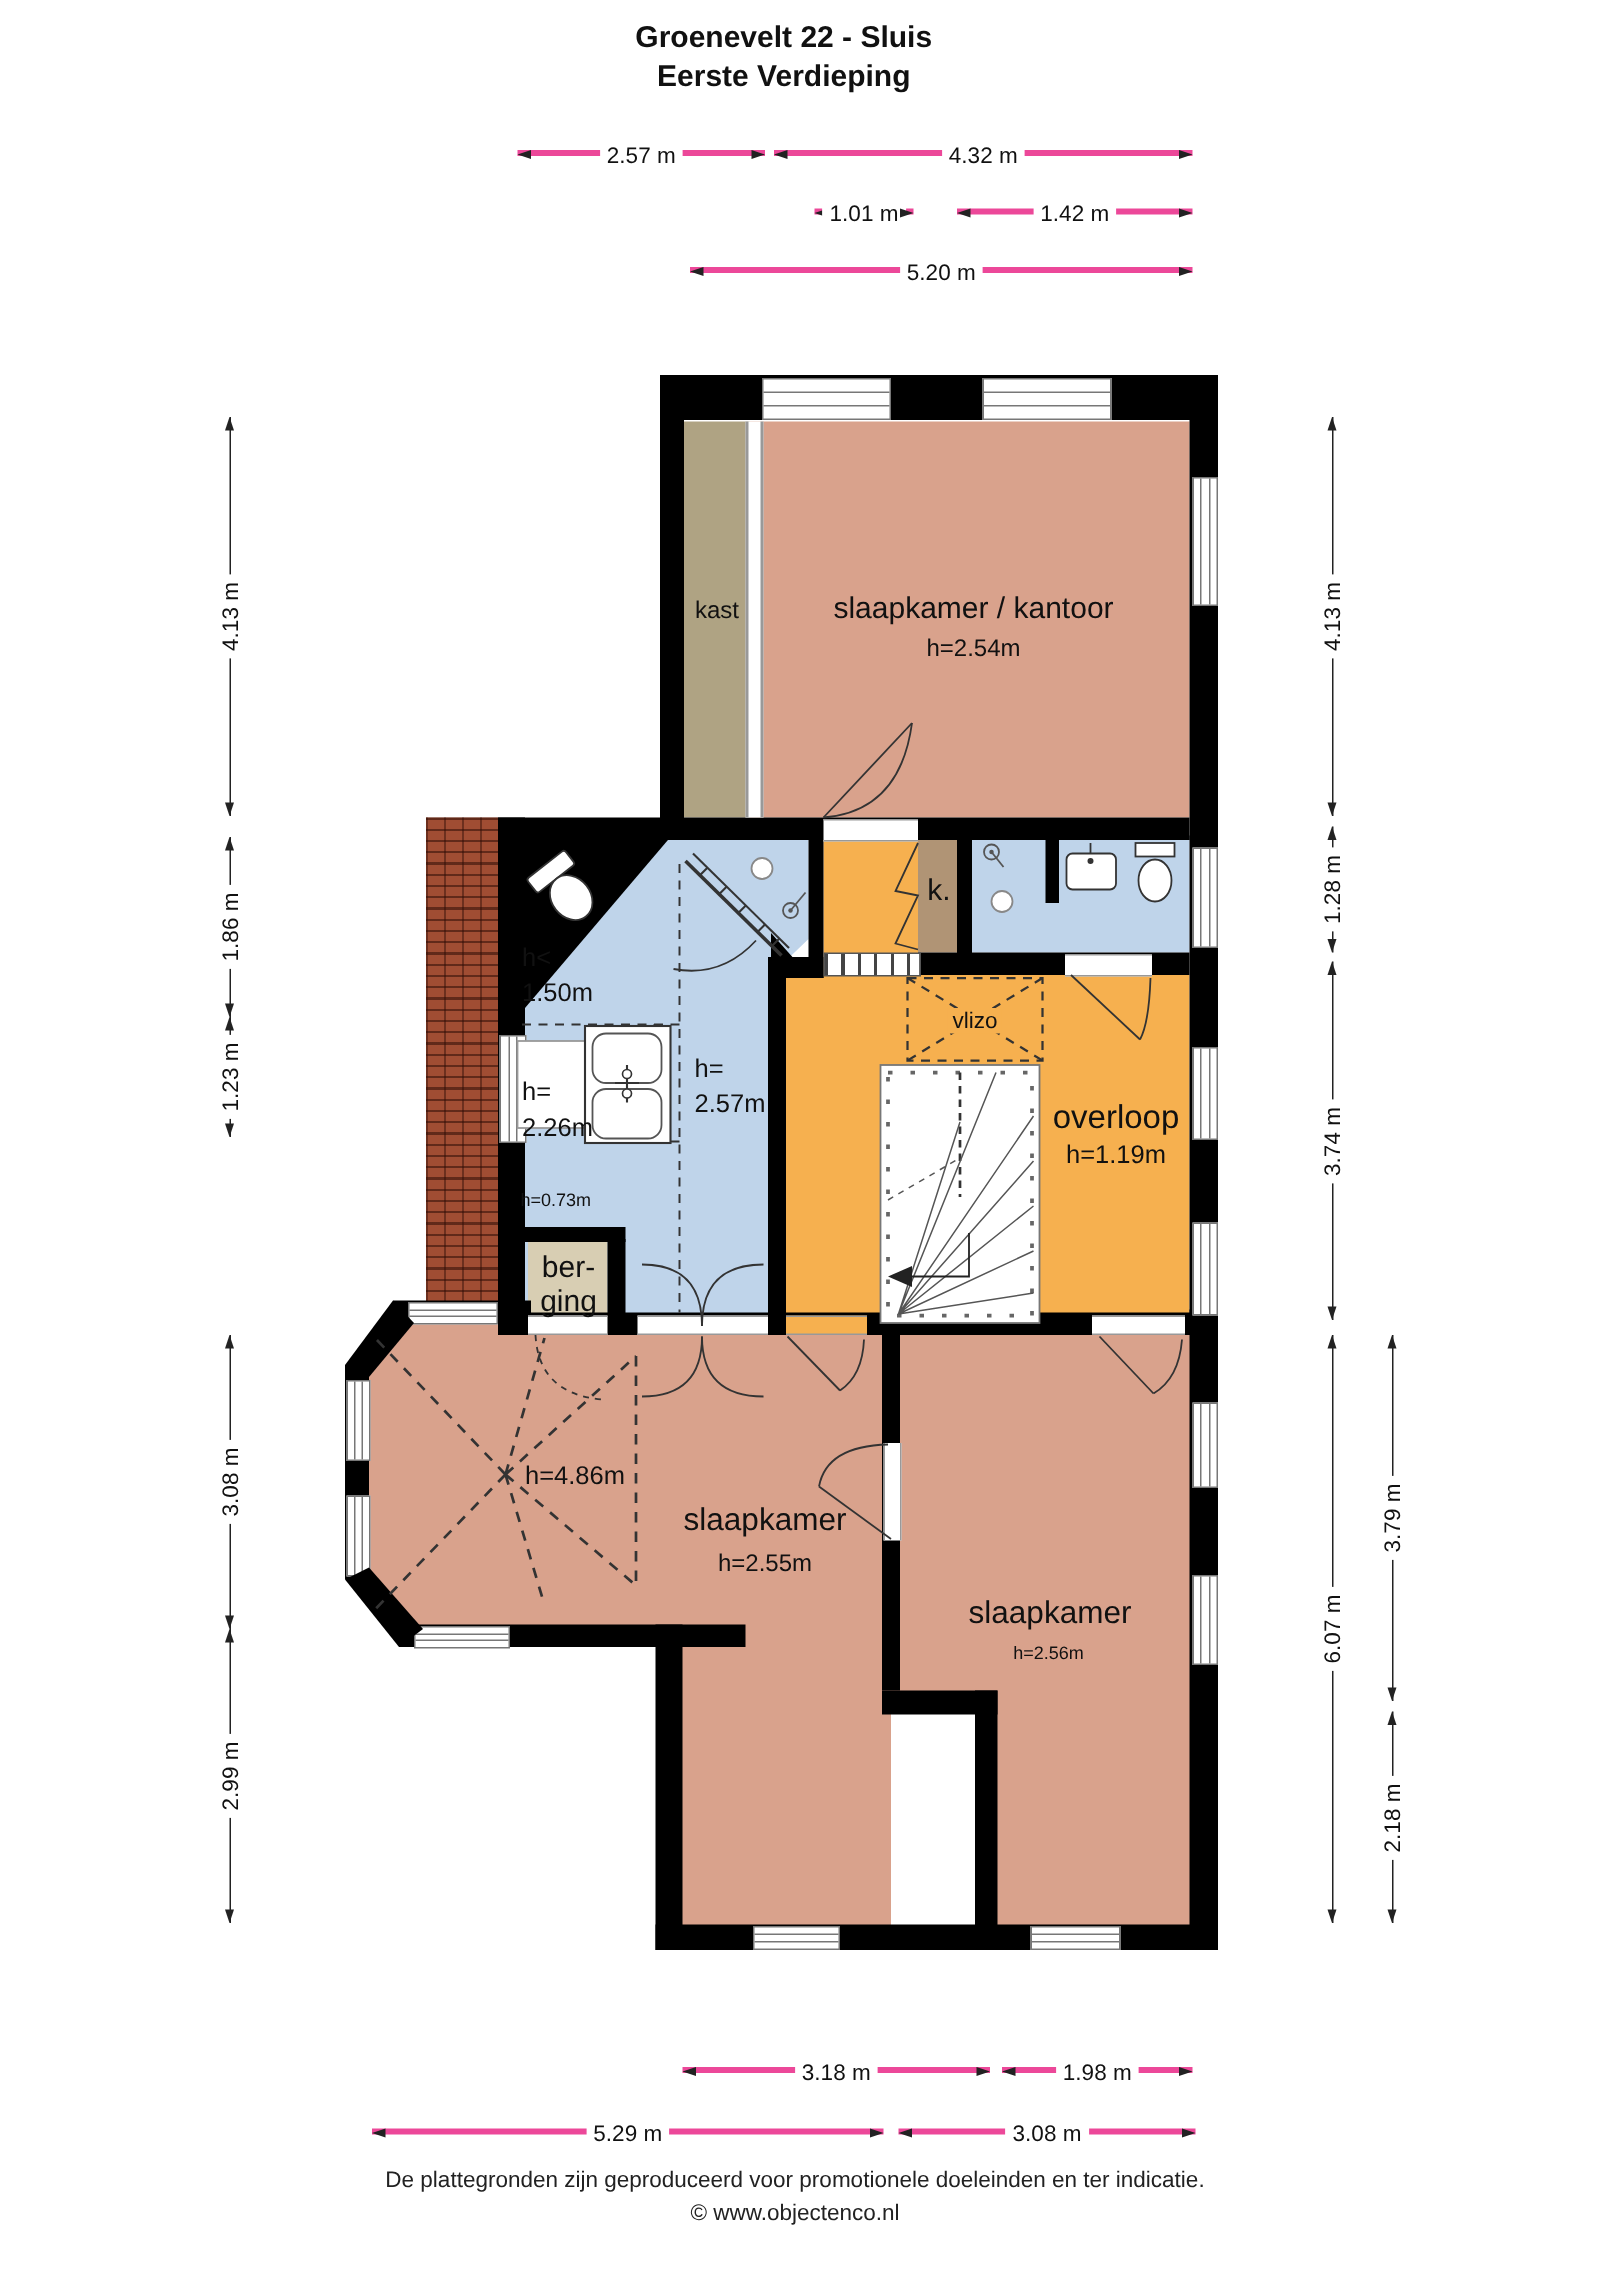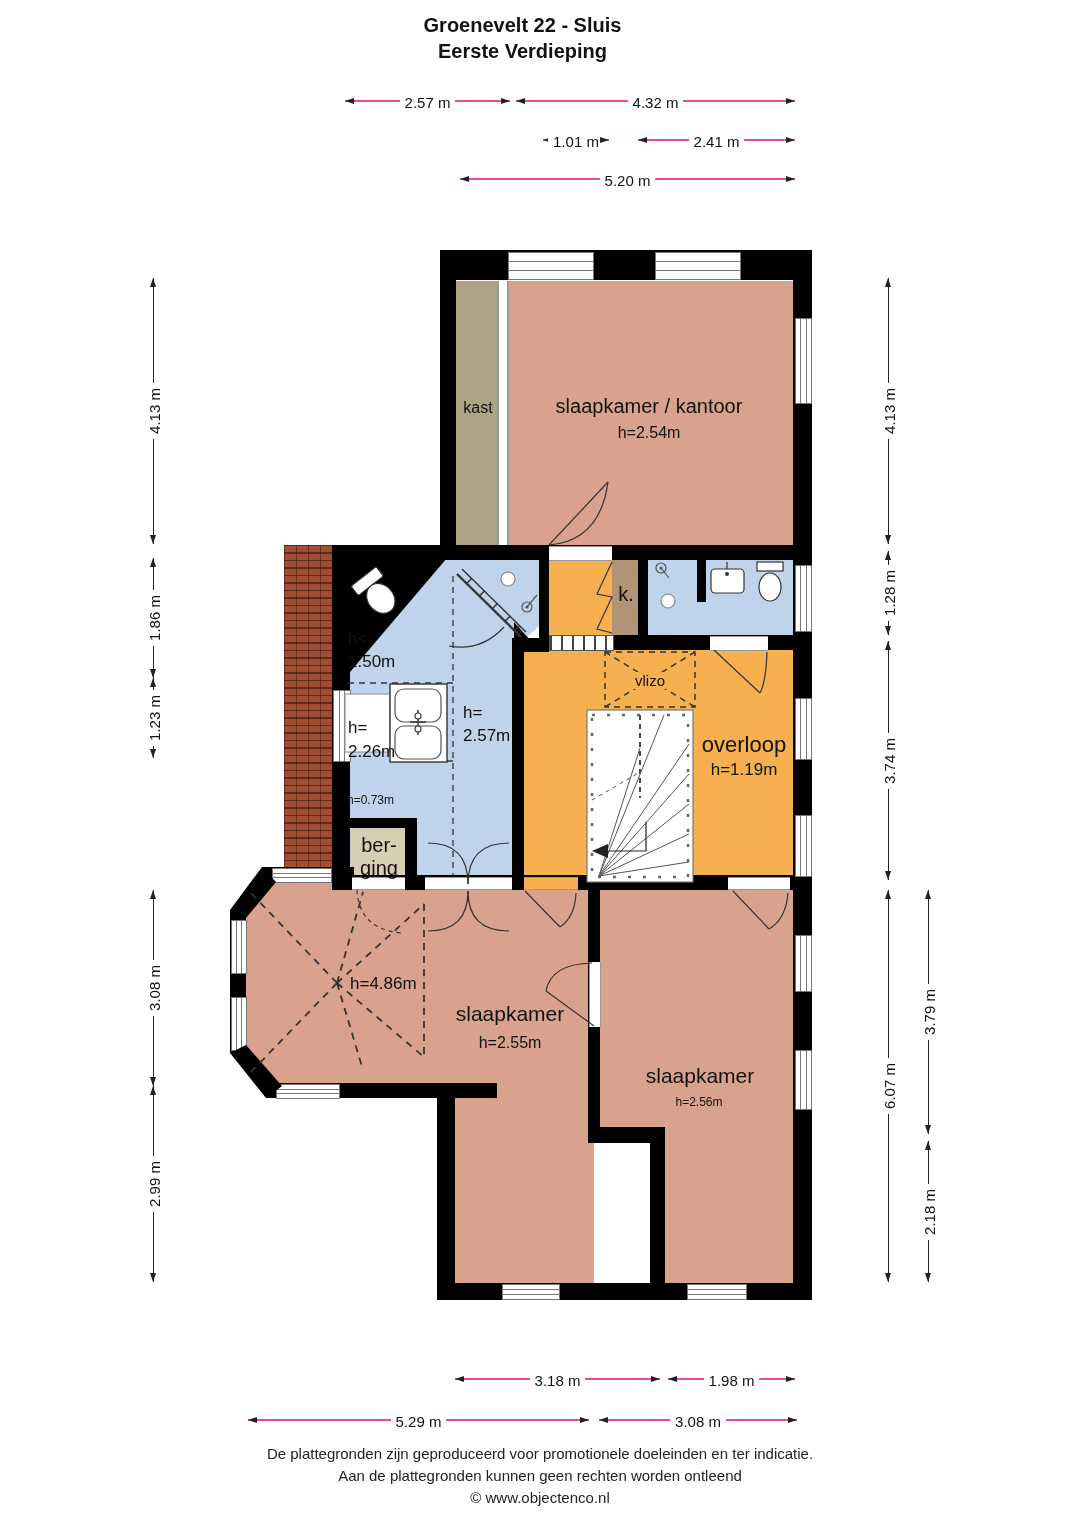--- a/index.html
+++ b/index.html
@@ -1,35 +1,35 @@
 <!DOCTYPE html>
 <html><head>
 <meta charset="utf-8">
 <style>
   html,body{margin:0;padding:0;background:#fff;font-family:"Liberation Sans",sans-serif;}
   .canvas{position:relative;width:1080px;height:1527px;background:#fff;overflow:hidden;}
   .title{position:absolute;left:0;width:1045px;text-align:center;font-weight:bold;font-size:20px;color:#111;}
-  .footer{position:absolute;left:0;width:1060px;text-align:center;font-size:15px;color:#222;line-height:22px;margin-left:10px;}
+  .footer{position:absolute;left:0;width:1060px;text-align:center;font-size:15px;color:#222;line-height:22px;}
   .fl,.wl{position:absolute;}
   .wl{background:#000;}
   .track{position:absolute;background:#fff;border-left:2px solid #999;border-right:2px solid #999;}
   .brick{position:absolute;left:284px;top:545px;width:48px;height:323px;background-color:#A04D33;
     background-image:repeating-linear-gradient(180deg,rgba(45,12,5,.55) 0 1.5px,transparent 1.5px 7.5px),
     repeating-linear-gradient(90deg,rgba(45,12,5,.45) 0 1.5px,transparent 1.5px 12px);}
   .win-h,.win-v{position:absolute;background-color:#fff;border:1px solid #777;background-repeat:no-repeat;}
   .win-h{background-image:linear-gradient(#777,#777),linear-gradient(#777,#777);background-size:100% 1px,100% 1px;background-position:0 30%,0 68%;}
   .win-v{background-image:linear-gradient(#777,#777),linear-gradient(#777,#777);background-size:1px 100%,1px 100%;background-position:30% 0,68% 0;}
   .band{position:absolute;background:repeating-linear-gradient(90deg,#444 0 2px,#fff 2px 11px);border:1px solid #555;}
   .thr-h{position:absolute;background:#fff;border-top:1px solid #999;border-bottom:1px solid #999;}
   .thr-v{position:absolute;background:#fff;border-left:1px solid #999;border-right:1px solid #999;}
   .thr-o{position:absolute;background:#F6B04F;border-top:1px solid #999;border-bottom:1px solid #999;}
   .lbl{position:absolute;color:#111;white-space:nowrap;line-height:1.15;}
   .c{transform:translateX(-50%);}
   .dim{position:absolute;}
-  .dim.h{height:0;border-top:2px solid #ec4899;}
+  .dim.h{height:0;border-top:4px solid #ec4899;}
   .dim.v{width:0;border-left:1px solid #222;}
   .dim .lab{position:absolute;left:50%;top:50%;transform:translate(-50%,-50%);background:#fff;padding:0 5px;font-size:15px;color:#111;white-space:nowrap;}
   .dim.v .lab{transform:translate(-50%,-50%) rotate(-90deg);}
   .dim.h::before{content:"";position:absolute;left:0;top:-4px;width:0;height:0;border-right:9px solid #222;border-top:3.5px solid transparent;border-bottom:3.5px solid transparent;}
   .dim.h::after{content:"";position:absolute;right:0;top:-4px;width:0;height:0;border-left:9px solid #222;border-top:3.5px solid transparent;border-bottom:3.5px solid transparent;}
   .dim.v::before{content:"";position:absolute;top:0;left:-4px;width:0;height:0;border-bottom:9px solid #222;border-left:3.5px solid transparent;border-right:3.5px solid transparent;}
   .dim.v::after{content:"";position:absolute;bottom:0;left:-4px;width:0;height:0;border-top:9px solid #222;border-left:3.5px solid transparent;border-right:3.5px solid transparent;}
   svg{position:absolute;left:0;top:0;}
 </style>
 </head>
@@ -43,21 +43,21 @@
   <div class="dim h" style="left:345px;top:100px;width:165px">
       <span class="lab">2.57 m</span>
     </div>
   <div class="dim h" style="left:516px;top:100px;width:279px">
       <span class="lab">4.32 m</span>
     </div>
   <div class="dim h" style="left:543px;top:139px;width:66px">
       <span class="lab">1.01 m</span>
     </div>
   <div class="dim h" style="left:638px;top:139px;width:157px">
-      <span class="lab">2.41 m</span>
+      <span class="lab">1.42 m</span>
     </div>
   <div class="dim h" style="left:460px;top:178px;width:335px">
       <span class="lab">5.20 m</span>
     </div>
 
   <div class="dim v" style="left:153px;top:278px;height:266px">
       <span class="lab">4.13 m</span>
     </div>
   <div class="dim v" style="left:153px;top:558px;height:120px">
       <span class="lab">1.86 m</span>
@@ -273,17 +273,16 @@
   <span class="lbl c" style="left:744px;top:732px;font-size:22px">overloop</span>
   <span class="lbl c" style="left:744px;top:760px;font-size:17px">h=1.19m</span>
   <span class="lbl" style="left:350px;top:974px;font-size:17px">h=4.86m</span>
   <span class="lbl c" style="left:510px;top:1002px;font-size:21px">slaapkamer</span>
   <span class="lbl c" style="left:510px;top:1034px;font-size:16px">h=2.55m</span>
   <span class="lbl c" style="left:700px;top:1064px;font-size:21px">slaapkamer</span>
   <span class="lbl c" style="left:699px;top:1096px;font-size:12px">h=2.56m</span>
 
   <div class="footer" style="top:1443px">
     <div>De plattegronden zijn geproduceerd voor promotionele doeleinden en ter indicatie.</div>
-    <div>Aan de plattegronden kunnen geen rechten worden ontleend</div>
     <div>© www.objectenco.nl</div>
   </div>
 
 </div>
 
 </body></html>

